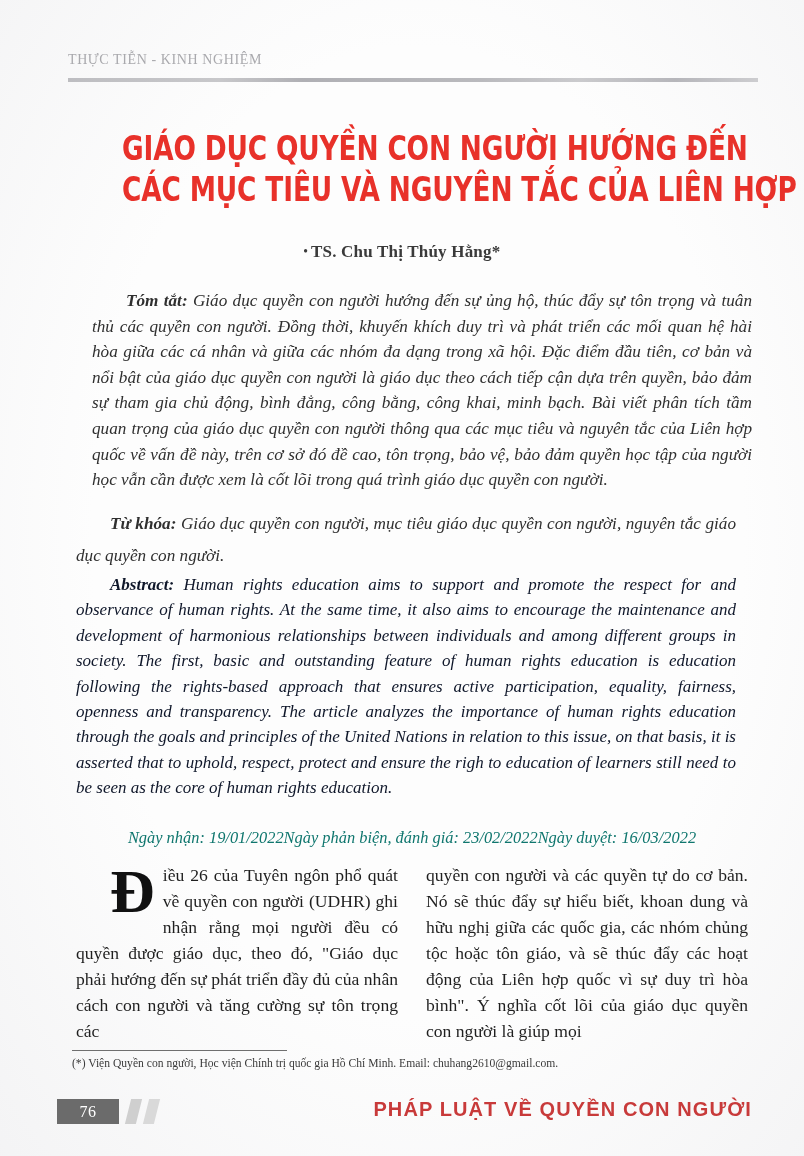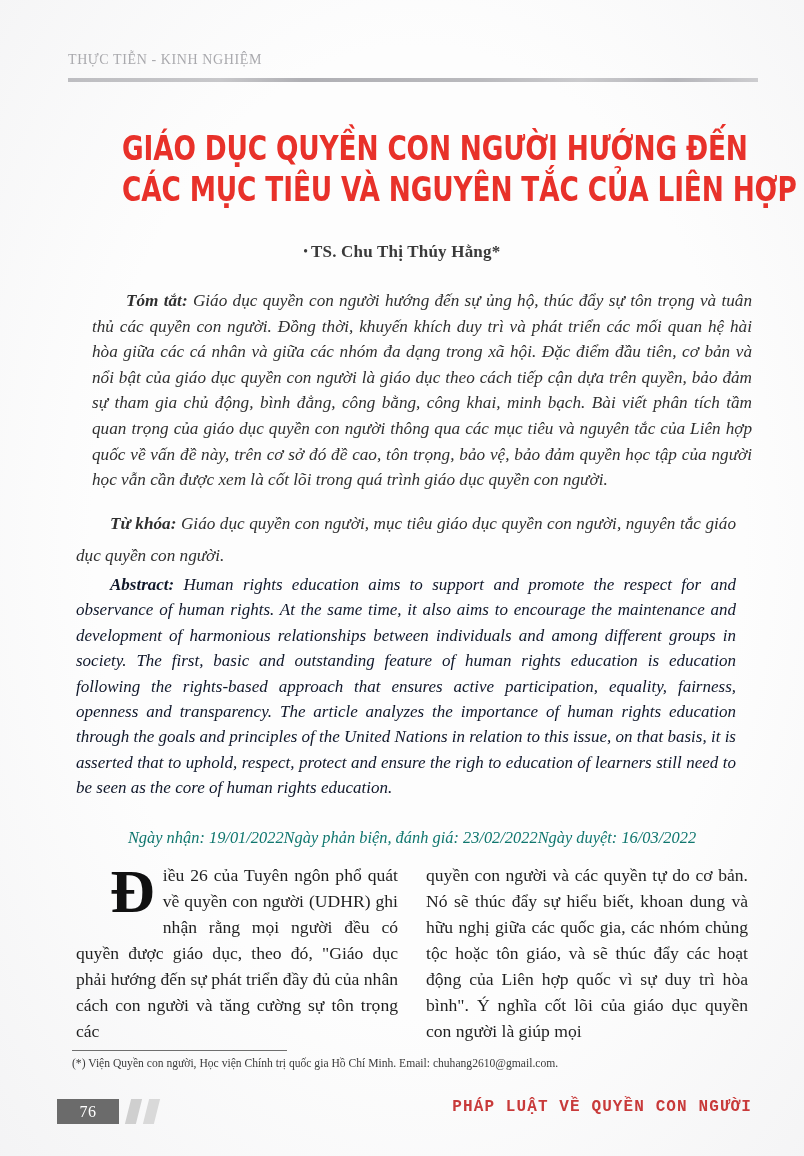--- a/index.html
+++ b/index.html
@@ -253,23 +253,23 @@
     background: #cfcfcf;
     transform: skewX(-14deg);
   }
   .slash.s1 { left: 2px; }
   .slash.s2 { left: 20px; background: #d9d9d9; }
 
   .footer-title {
     position: absolute;
     right: 52px;
     top: 0px;
-    font-family: Liberation Mono, monospace;
-    font-weight: 700;
-    font-size: 16px;
+    font-family: Liberation Sans, sans-serif;
+    font-weight: 700;
+    font-size: 20px;
     letter-spacing: 1.1px;
     color: #c83a3a;
     white-space: nowrap;
   }
 </style>
 </head>
 <body>
 
 <div class="page">
 

